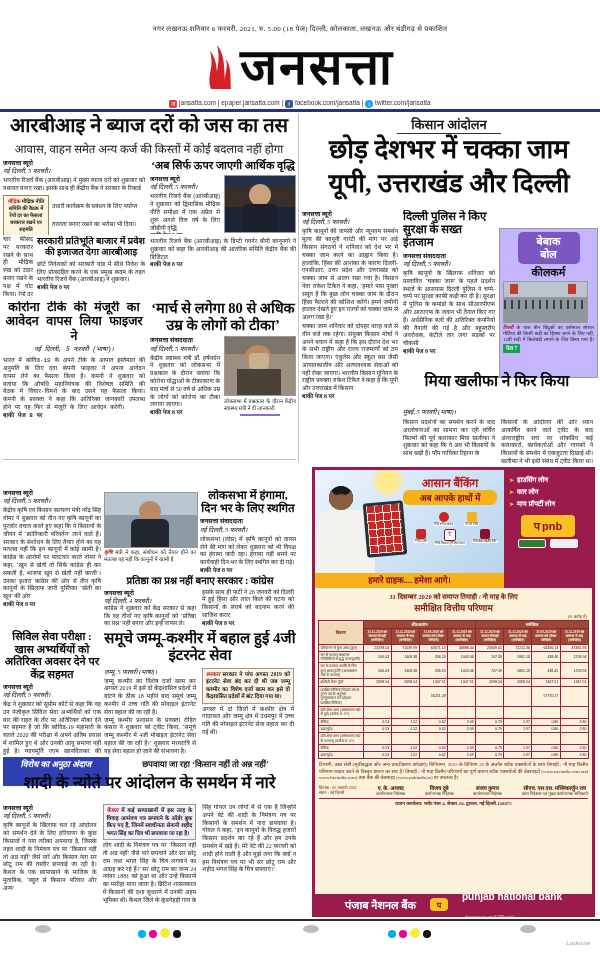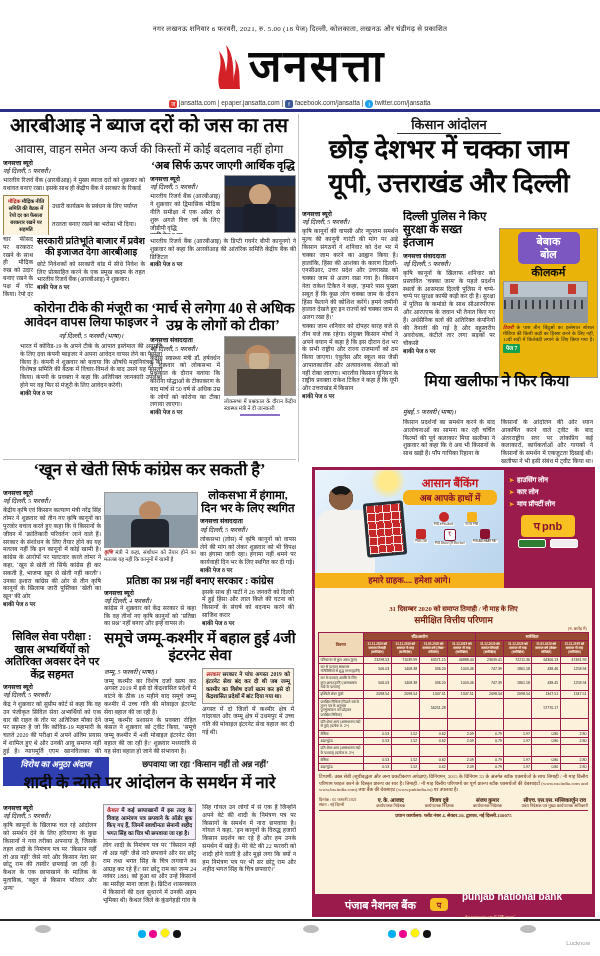--- a/index.html
+++ b/index.html
@@ -10,37 +10,37 @@
   .b{font-weight:bold;}
   .clip{overflow:hidden;}
   .bt{font-size:6px;line-height:1.3;text-align:justify;color:#222;}
   .by{font-size:6.3px;font-weight:bold;line-height:1.3;color:#111;}
   .cont{font-weight:bold;}
   .h{font-weight:bold;color:#0b0b0b;line-height:1.15;}
   .vrule{width:1px;background:#c3c3c3;}
   .hrule{height:1px;background:#bdbdbd;}
   .navy{background:#2b3087;}
   .dateline{font-size:7px;color:#222;letter-spacing:.3px;}
-  .logo-text{font-size:44px;font-weight:800;letter-spacing:2px;line-height:1;color:#0a0a0a;}
+  .logo-text{font-size:50px;font-weight:800;letter-spacing:2px;line-height:1;color:#0a0a0a;}
   .weblinks{font-size:6.5px;color:#333;font-family:"Liberation Sans",sans-serif;}
   .wicon{display:inline-block;width:8px;height:8px;border-radius:2px;color:#fff;font-size:5.5px;
          text-align:center;line-height:8px;vertical-align:-1px;font-family:"Liberation Sans",sans-serif;}
   .pull{float:left;width:40px;border:1px solid #9c8347;background:#fcf4de;padding:2px;
         font-size:5.2px;font-weight:bold;line-height:1.35;margin:1px 3px 1px 0;text-align:center;}
   .pull .lead{color:#b32424;}
   .photo{position:relative;overflow:hidden;border:1px solid #999;}
   .cap{font-size:5.3px;line-height:1.3;color:#222;text-align:justify;}
   .cap .lead{color:#b32424;font-style:italic;font-weight:bold;}
   .prule{height:2px;background:#8e6fc8;width:40px;margin:2px auto 0;}
   .bluelabel{background:#2f3fb0;color:#fff;font-weight:bold;font-style:italic;
              font-size:8.5px;text-align:center;line-height:15px;}
   .hlbox{border:1px solid #9a9a9a;background:#f4effa;padding:2px 3px;font-size:5.6px;
          line-height:1.35;text-align:justify;font-weight:bold;color:#222;}
   .hlbox .lead{color:#b32424;font-style:italic;}
-  .bebak-panel{border:1px solid #9a9a9a;background:#eab308;padding:3px;}
+  .bebak-panel{border:1px solid #9a9a9a;background:#c4b5fd;padding:3px;}
   .bebak-badge{background:#7d57c1;color:#fff;border-radius:5px;font-weight:bold;font-size:11px;
                width:62px;margin:0 auto;text-align:center;line-height:1.2;padding:3px 0;}
   .badge-green{display:inline-block;background:#17a14e;color:#fff;font-weight:bold;
                font-size:5.5px;padding:1px 3px;border-radius:1px;}
   
   .ad{border:3px solid #9b1b4d;background:#fff;}
   .hero{background:linear-gradient(135deg,#eaf4fc,#cfe3f5 55%,#b9d4ec);}
   .maroon{background:#9b1b4d;}
   .yellowstrip{background:#f5b21a;color:#8a1230;font-weight:bold;}
   .bullet{display:flex;align-items:center;gap:3px;color:#fff;font-size:6.8px;font-weight:bold;line-height:1.8;}
@@ -136,50 +136,49 @@
       <div class="bt" style="margin-top:2px;">छोटे निवेशकों को सरकारी बांड में सीधे निवेश के लिए प्रोत्साहित करने के एक प्रमुख कदम के तहत भारतीय रिजर्व बैंक (आरबीआइ) ने शुक्रवार।</div>
       <div class="bt cont">बाकी पेज 8 पर</div>
     </div>
   </div>
 
   <div class="abs clip" style="left:150px;top:236px;width:146px;height:62px;">
     <div class="bt" style="margin-top:2px;">भारतीय रिजर्व बैंक (आरबीआइ) के डिप्टी गवर्नर बीपी कानूनगो ने शुक्रवार को कहा कि आरबीआइ की आंतरिक समिति केंद्रीय बैंक की डिजिटल</div>
     <div class="bt cont">बाकी पेज 8 पर</div>
   </div>
 
-  <div class="abs clip" style="left:20px;top:301px;width:142px;height:157px;">
+  <div class="abs clip" style="left:3px;top:301px;width:142px;height:157px;font-family:Liberation Mono, monospace;">
     <div class="h c" style="font-size:12.5px;">कोरोना टीके की मंजूरी का आवेदन वापस लिया फाइजर ने</div>
     <div class="by c" style="font-weight:normal;font-style:italic;margin-top:2px;">नई दिल्ली, 5 फरवरी (भाषा)।</div>
     <div class="bt" style="margin-top:3px;">भारत में कोविड-19 के अपने टीके के आपात इस्तेमाल की अनुमति के लिए दवा कंपनी फाइजर ने अपना आवेदन वापस लेने का फैसला किया है। कंपनी ने शुक्रवार को बताया कि औषधि महानियंत्रक की विशेषज्ञ समिति की बैठक में विचार-विमर्श के बाद उसने यह फैसला किया। कंपनी के प्रवक्ता ने कहा कि अतिरिक्त जानकारी उपलब्ध होने पर वह फिर से मंजूरी के लिए आवेदन करेगी।</div>
     <div class="bt cont">बाकी पेज 8 पर</div>
   </div>
 
   <div class="abs clip" style="left:150px;top:300px;width:146px;height:158px;">
-    <div class="h c" style="font-size:14.5px;">‘मार्च से लगेगा 40 से अधिक उम्र के लोगों को टीका’</div>
+    <div class="h c" style="font-size:14.5px;">‘मार्च से लगेगा 80 से अधिक उम्र के लोगों को टीका’</div>
     <div style="display:flex;gap:4px;margin-top:3px;">
       <div style="width:70px;">
         <div class="by">जनसत्ता संवाददाता</div>
         <div class="by" style="font-weight:normal;font-style:italic;">नई दिल्ली, 5 फरवरी।</div>
         <div class="bt" style="margin-top:2px;">केंद्रीय स्वास्थ्य मंत्री डॉ. हर्षवर्धन ने शुक्रवार को लोकसभा में प्रश्नकाल के दौरान बताया कि कोरोना योद्धाओं के टीकाकरण के बाद मार्च से 50 वर्ष से अधिक उम्र के लोगों को कोरोना का टीका लगाया जाएगा।</div>
         <div class="bt cont">बाकी पेज 8 पर</div>
       </div>
       <div style="width:72px;">
         <div class="photo" style="width:70px;height:58px;background:linear-gradient(180deg,#7d756b 0 30%,#9d8f80 30% 100%);">
           <div style="position:absolute;left:20px;top:8px;width:26px;height:24px;border-radius:50%;background:#b98a63;"></div>
           <div style="position:absolute;left:24px;top:16px;width:20px;height:16px;border-radius:4px;background:#c9b08e;"></div>
           <div style="position:absolute;left:12px;top:32px;width:44px;height:26px;background:#4a4238;"></div>
         </div>
         <div class="cap" style="margin-top:2px;">लोकसभा में प्रश्नकाल के दौरान केंद्रीय स्वास्थ्य मंत्री ने दी जानकारी</div>
         <div class="prule"></div>
       </div>
     </div>
   </div>
 
   <div class="abs hrule" style="left:3px;top:459px;width:293px;"></div>
-  <div class="abs h c clip" style="left:3px;top:461px;width:293px;height:25px;font-size:16.5px;">‘खून से खेती सिर्फ कांग्रेस कर सकती है’</div>
 
   <div class="abs clip" style="left:3px;top:489px;width:98px;height:139px;">
     <div class="by">जनसत्ता ब्यूरो</div>
     <div class="by" style="font-weight:normal;font-style:italic;">नई दिल्ली, 5 फरवरी।</div>
     <div class="bt" style="margin-top:2px;">केंद्रीय कृषि एवं किसान कल्याण मंत्री नरेंद्र सिंह तोमर ने शुक्रवार को तीन नए कृषि कानूनों का पुरजोर बचाव करते हुए कहा कि ये किसानों के जीवन में ‘क्रांतिकारी परिवर्तन’ लाने वाले हैं। सरकार के संशोधन के लिए तैयार होने का यह मतलब नहीं कि इन कानूनों में कोई खामी है। कांग्रेस के आरोपों पर पलटवार करते तोमर ने कहा, ‘खून से खेती तो सिर्फ कांग्रेस ही कर सकती है, भाजपा खून से खेती नहीं करती’। उनका इशारा कांग्रेस की ओर से तीन कृषि कानूनों के खिलाफ जारी पुस्तिका ‘खेती का खून’ की ओर</div>
     <div class="bt cont">बाकी पेज 8 पर</div>
   </div>
 
   <div class="abs photo" style="left:104px;top:492px;width:92px;height:54px;background:linear-gradient(180deg,#b9c6cf 0 40%,#8c9aa5 40% 100%);">
     <div style="position:absolute;left:34px;top:8px;width:22px;height:20px;border-radius:50%;background:#b98a63;"></div>
@@ -381,21 +380,21 @@
       <div style="display:flex;gap:3px;align-items:center;margin-top:3px;">
         <span style="width:8px;height:8px;border-radius:50%;background:#f5b21a;color:#8a1230;font-size:5.5px;text-align:center;line-height:8px;">✆</span>
         <span style="color:#fff;font-size:4.8px;line-height:1.25;font-family:'Liberation Sans',sans-serif;">
           <span>1-800-180-2222 or</span><br>
           <span>1-800-103-2222 Toll Free</span>
         </span>
       </div>
       <div style="color:#f5b21a;font-weight:bold;font-size:6px;margin-top:3px;font-family:'Liberation Sans',sans-serif;">www.pnbindia.in</div>
     </div>
 
-    <div class="abs adarea" style="left:0;top:118px;width:277px;height:326px;display:flex;flex-direction:column;box-sizing:border-box;padding-top:16px;">
+    <div class="abs adarea" style="left:0;top:118px;width:277px;height:326px;display:flex;flex-direction:column;box-sizing:border-box;padding-top:4px;">
       <div class="c" style="font-size:6.8px;font-weight:bold;color:#7a1f0c;">31 दिसम्बर 2020 को समाप्त तिमाही / नौ माह के लिए</div>
       <div class="c" style="font-size:9px;font-weight:bold;color:#7a1f0c;">समीक्षित वित्तीय परिणाम</div>
       <div style="font-size:4.2px;color:#7a1f0c;text-align:right;padding-right:5px;">(रु. करोड़ में)</div>
       <table class="fin" style="margin:1px auto 0;">
           <tbody>
             <tr>
               <th class="lblh" rowspan="2">विवरण</th>
               <th class="gh" colspan="4">स्टैंडअलोन</th>
               <th class="gh" colspan="4">समेकित</th>
             </tr>

